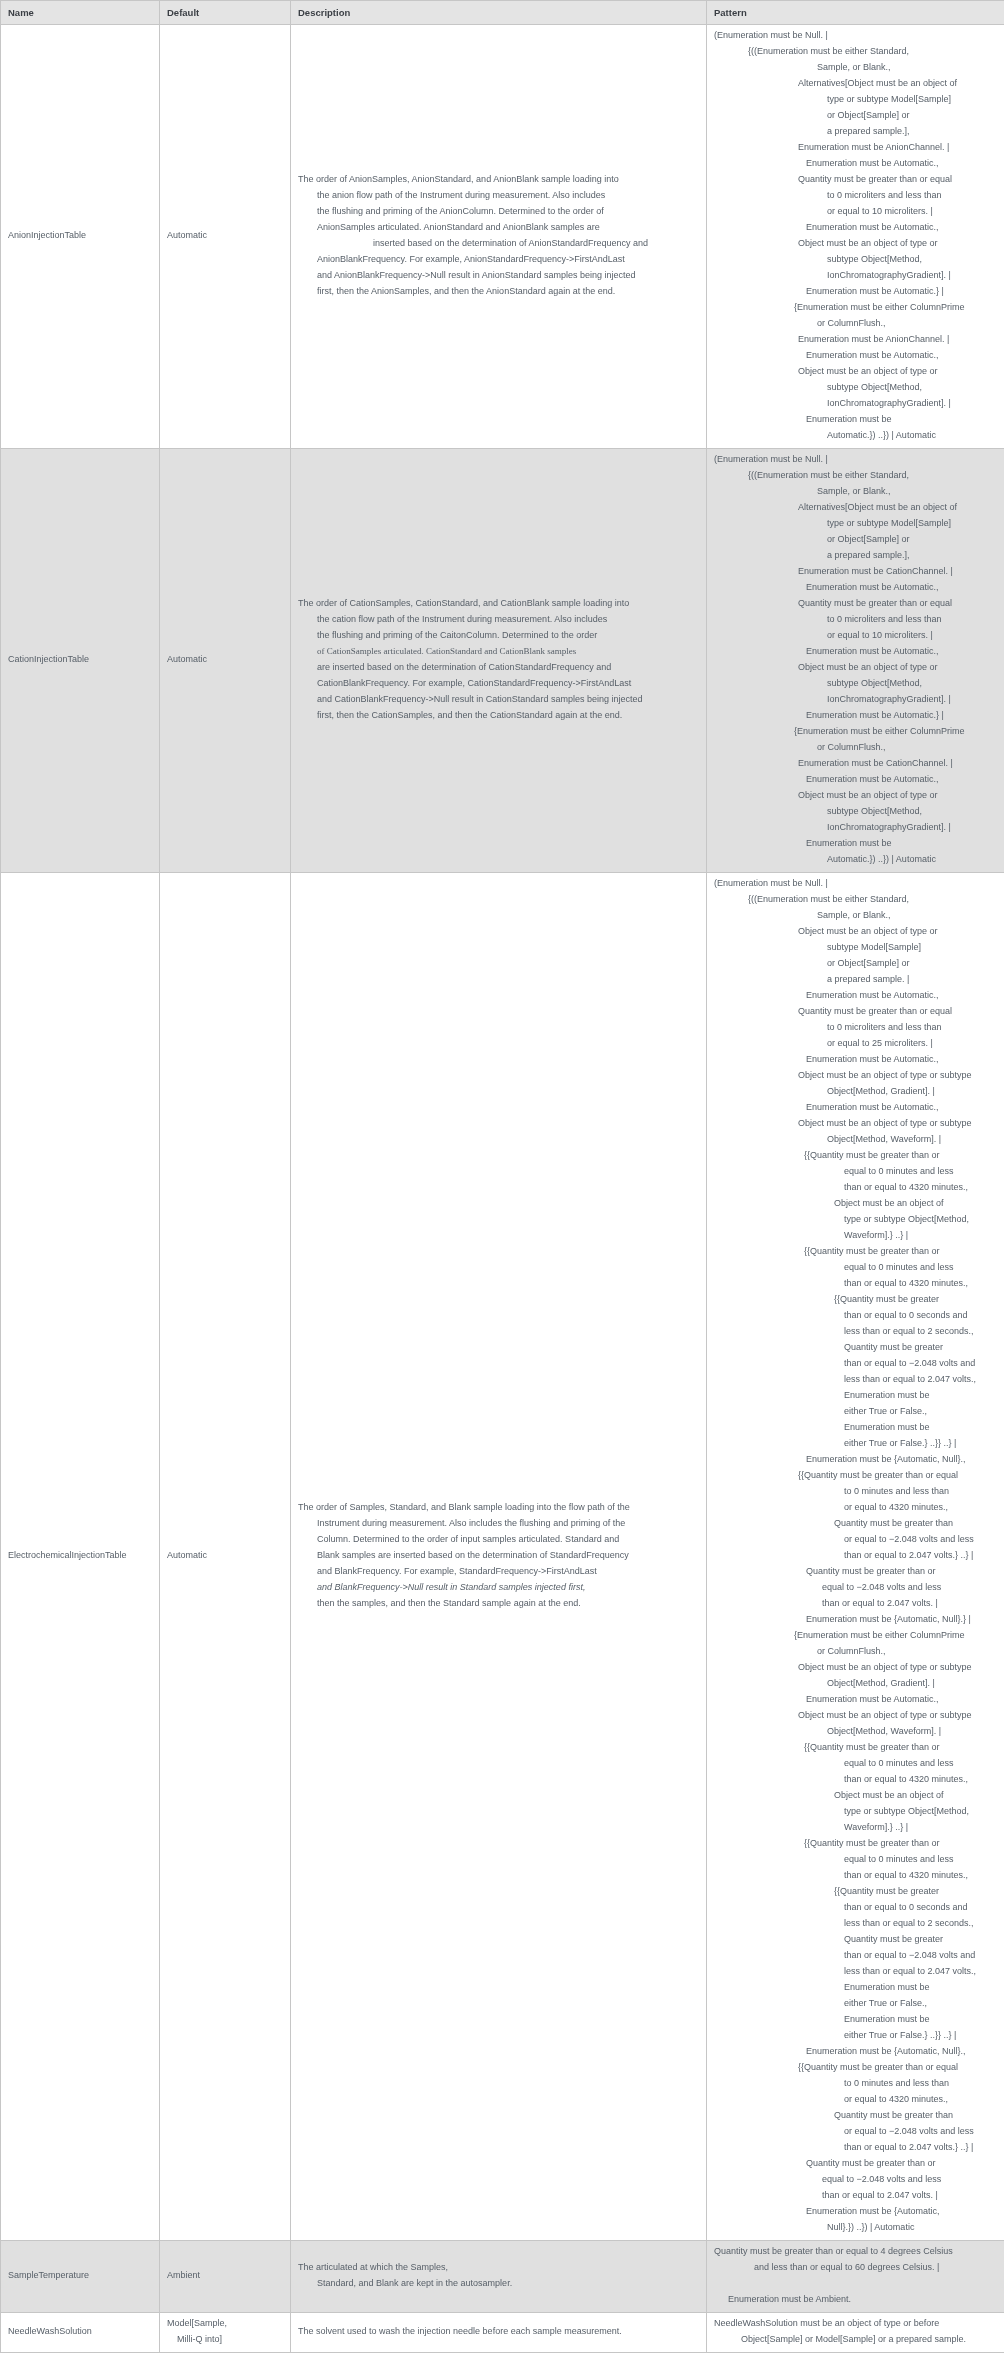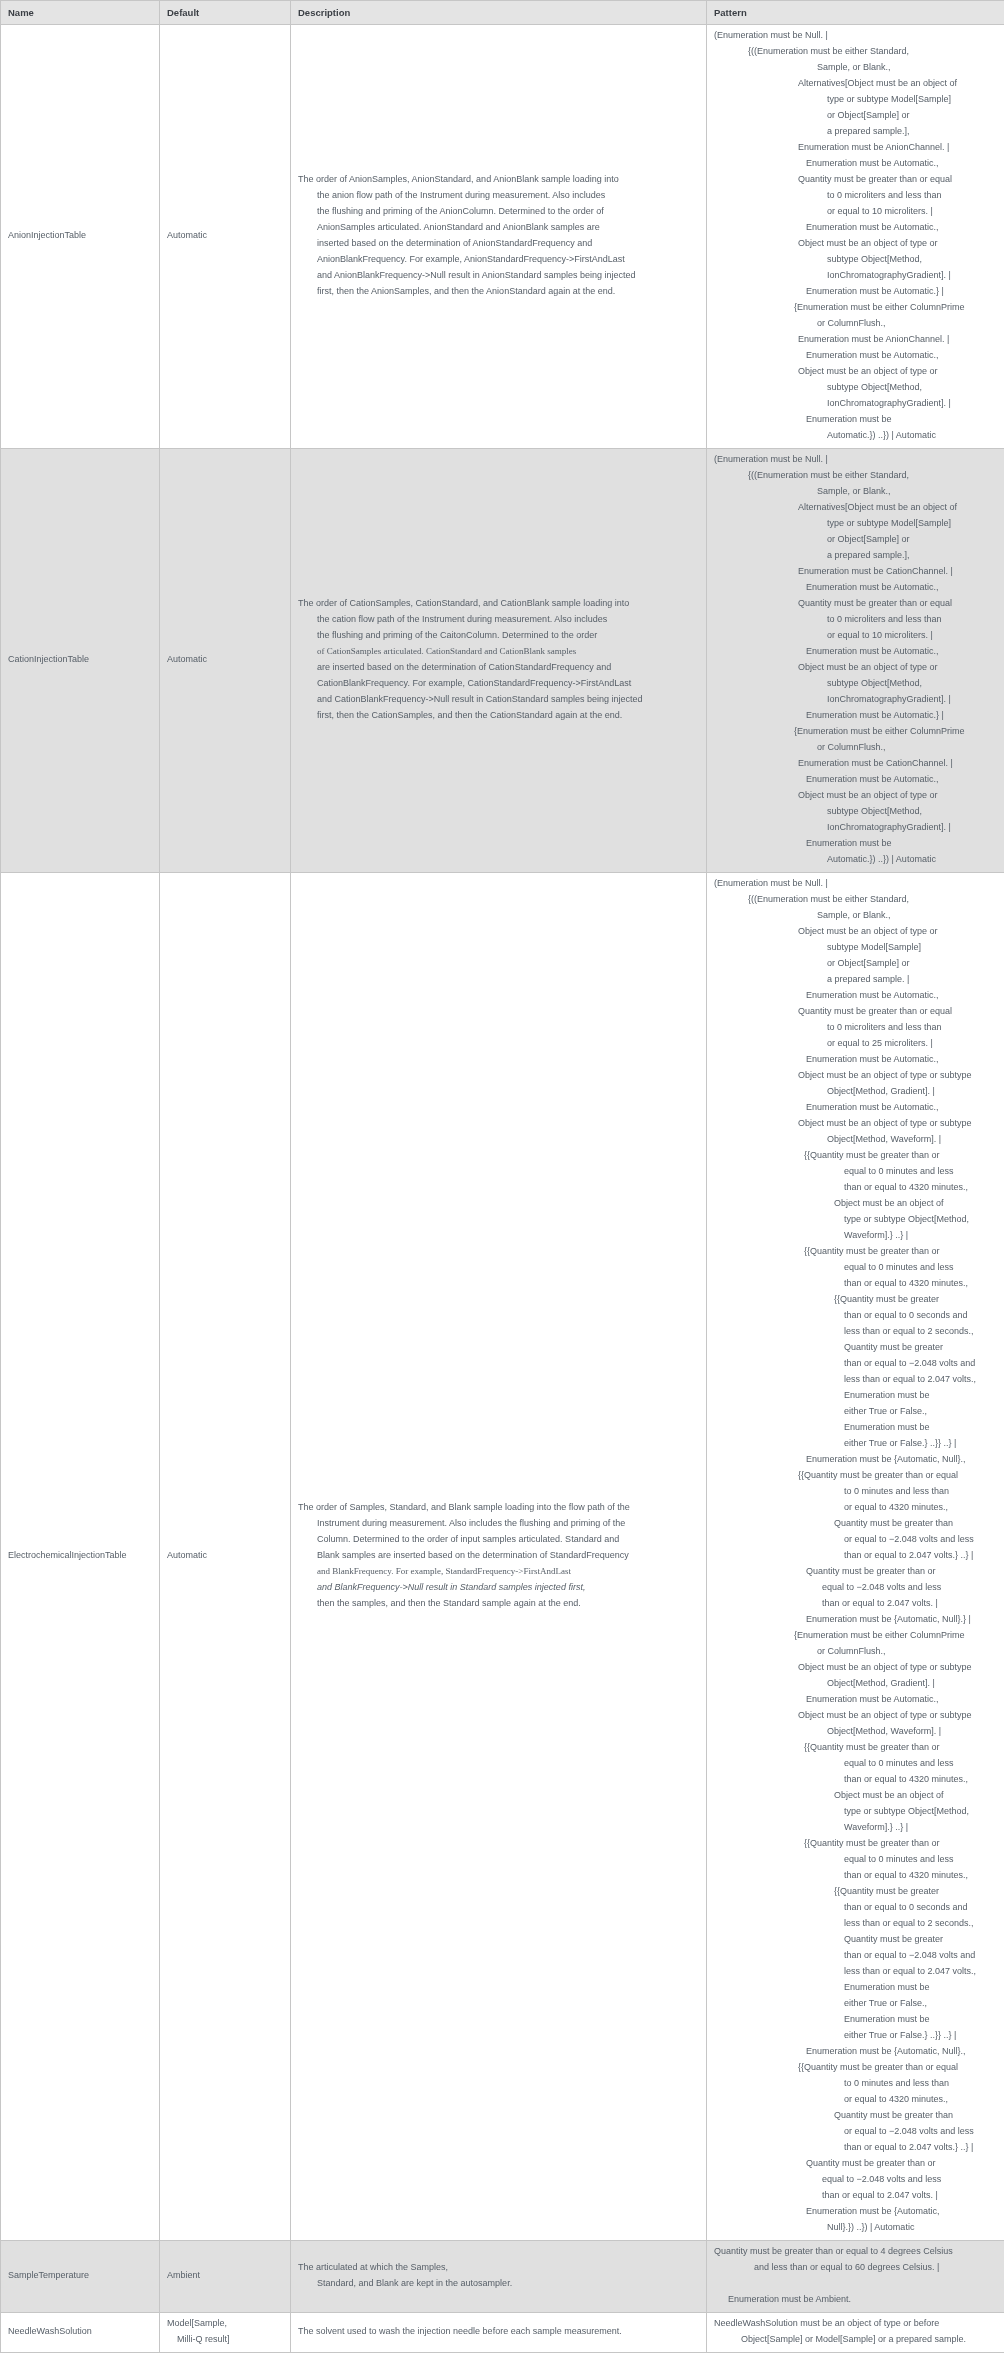--- a/index.html
+++ b/index.html
@@ -58,21 +58,21 @@
     <tr>
       <td class="name-col">AnionInjectionTable</td>
       <td>
           <div class="ln" style="padding-left: 0px;">Automatic</div>
         </td>
       <td>
           <div class="ln" style="padding-left: 0px;">The order of AnionSamples, AnionStandard, and AnionBlank sample loading into</div>
           <div class="ln" style="padding-left: 19px;">the anion flow path of the Instrument during measurement. Also includes</div>
           <div class="ln" style="padding-left: 19px;">the flushing and priming of the AnionColumn.  Determined to the order of</div>
           <div class="ln" style="padding-left: 19px;">AnionSamples articulated. AnionStandard and AnionBlank samples are</div>
-          <div class="ln" style="padding-left: 19px;">inserted based on the determination of AnionStandardFrequency and</div>
+          <div class="ln" style="padding-left: 19px; text-align: center;">inserted based on the determination of AnionStandardFrequency and</div>
           <div class="ln" style="padding-left: 19px;">AnionBlankFrequency. For example, AnionStandardFrequency-&gt;FirstAndLast</div>
           <div class="ln" style="padding-left: 19px;">and AnionBlankFrequency-&gt;Null result in AnionStandard samples being injected</div>
           <div class="ln" style="padding-left: 19px;">first, then the AnionSamples, and then the AnionStandard again at the end.</div>
         </td>
       <td>
           <div class="ln" style="padding-left: 0px;">(Enumeration must be Null.  |</div>
           <div class="ln" style="padding-left: 34px;">{((Enumeration must be either Standard,</div>
           <div class="ln" style="padding-left: 103px;">Sample, or Blank.,</div>
           <div class="ln" style="padding-left: 84px;">Alternatives[Object must be an object of</div>
           <div class="ln" style="padding-left: 113px;">type or subtype Model[Sample]</div>
@@ -146,21 +146,21 @@
     <tr>
       <td class="name-col">ElectrochemicalInjectionTable</td>
       <td>
           <div class="ln" style="padding-left: 0px;">Automatic</div>
         </td>
       <td>
           <div class="ln" style="padding-left: 0px;">The order of Samples, Standard, and Blank sample loading into the flow path of the</div>
           <div class="ln" style="padding-left: 19px;">Instrument during measurement. Also includes the flushing and priming of the</div>
           <div class="ln" style="padding-left: 19px;">Column.  Determined to the order of input samples articulated. Standard and</div>
           <div class="ln" style="padding-left: 19px;">Blank samples are inserted based on the determination of StandardFrequency</div>
-          <div class="ln" style="padding-left: 19px; font-family: Liberation Serif, serif;">and BlankFrequency. For example, StandardFrequency-&gt;FirstAndLast</div>
+          <div class="ln" style="padding-left: 19px;">and BlankFrequency. For example, StandardFrequency-&gt;FirstAndLast</div>
           <div class="ln" style="padding-left: 19px; font-style: italic;">and BlankFrequency-&gt;Null result in Standard samples injected first,</div>
           <div class="ln" style="padding-left: 19px;">then the samples, and then the Standard sample again at the end.</div>
         </td>
       <td>
           <div class="ln" style="padding-left: 0px;">(Enumeration must be Null.  |</div>
           <div class="ln" style="padding-left: 34px;">{((Enumeration must be either Standard,</div>
           <div class="ln" style="padding-left: 103px;">Sample, or Blank.,</div>
           <div class="ln" style="padding-left: 84px;">Object must be an object of type or</div>
           <div class="ln" style="padding-left: 113px;">subtype Model[Sample]</div>
           <div class="ln" style="padding-left: 113px;">or Object[Sample] or</div>
@@ -257,21 +257,21 @@
       <td>
           <div class="ln" style="padding-left: 0px;">Quantity must be greater than or equal to 4 degrees Celsius</div>
           <div class="ln" style="padding-left: 40px;">and less than or equal to 60 degrees Celsius.  |</div>
           <div class="ln" style="padding-left: 14px; margin-top: 16px;">Enumeration must be Ambient.</div>
         </td>
     </tr>
     <tr>
       <td class="name-col">NeedleWashSolution</td>
       <td>
           <div class="ln" style="padding-left: 0px;">Model[Sample,</div>
-          <div class="ln" style="padding-left: 10px;">Milli-Q result]</div>
+          <div class="ln" style="padding-left: 10px;">Milli-Q into]</div>
         </td>
       <td>
           <div class="ln" style="padding-left: 0px;">The solvent used to wash the injection needle before each sample measurement.</div>
         </td>
       <td>
           <div class="ln" style="padding-left: 0px;">NeedleWashSolution must be an object of type or before</div>
           <div class="ln" style="padding-left: 27px;">Object[Sample] or Model[Sample] or a prepared sample.</div>
         </td>
     </tr>
   </tbody>

